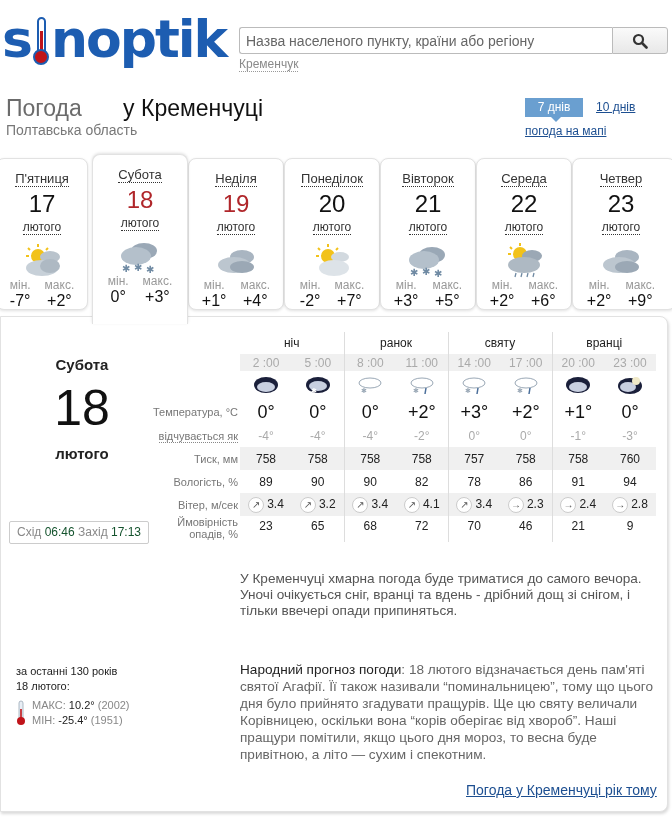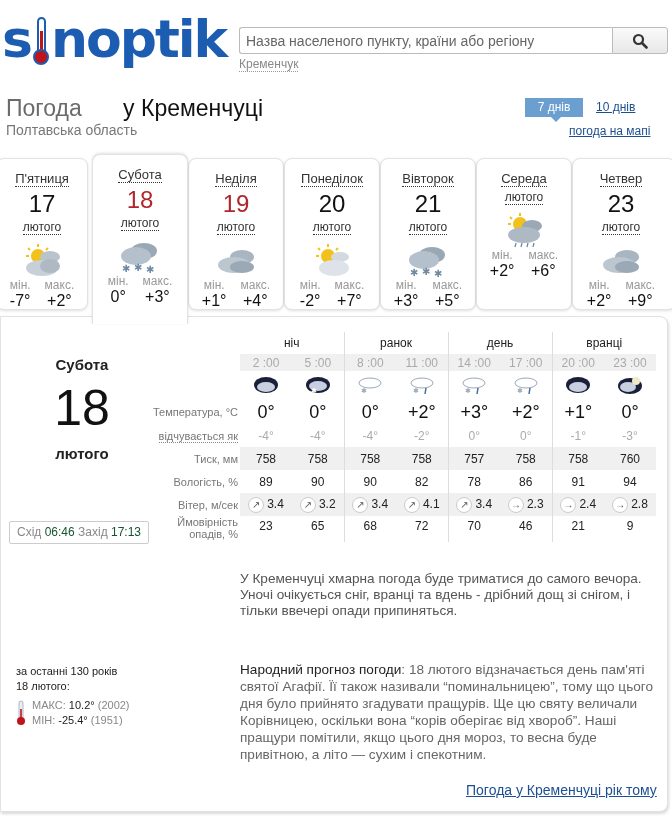--- a/index.html
+++ b/index.html
@@ -20,21 +20,21 @@
   .recent { position: absolute; left: 239px; top: 57px; font-size: 12px; color: #8a8a8a; border-bottom: 1px dotted #999; line-height: 14px; }
 
   .title { position: absolute; left: 6px; top: 94px; font-size: 23px; line-height: 28px; }
   .title .g { color: #6b6b6b; }
   .title .c { color: #111; margin-left: 35px; }
   .region { position: absolute; left: 6px; top: 122px; font-size: 14px; color: #777; }
 
   .range-7 { position: absolute; left: 525px; top: 98px; width: 58px; height: 19px; background: #6a9fd0; color: #fff; font-size: 12px; text-align: center; line-height: 19px; }
   .range-7::after { content: ""; position: absolute; left: 26px; bottom: -5px; border-left: 5px solid transparent; border-right: 5px solid transparent; border-top: 5px solid #6a9fd0; }
   .range-10 { position: absolute; left: 596px; top: 100px; font-size: 12px; color: #1d4f91; text-decoration: underline; }
-  .map-link { position: absolute; left: 525px; top: 124px; font-size: 12px; color: #1d4f91; text-decoration: underline; margin-left: 44px; }
+  .map-link { position: absolute; left: 525px; top: 124px; font-size: 12px; color: #1d4f91; text-decoration: underline; }
 
   
   .tabs { position: absolute; left: 0; top: 154px; width: 672px; height: 162px; }
   .tab { position: absolute; top: 4px; height: 152px; background: #fff; border: 1px solid #e2e2e2; border-radius: 8px; box-shadow: 0 1px 3px rgba(0,0,0,0.12); text-align: center; }
   .tab.active { top: 0; height: 170px; border-bottom: none; border-radius: 8px 8px 0 0; box-shadow: 0 -1px 3px rgba(0,0,0,0.12); z-index: 3; }
   .tab .dn { display: inline-block; margin-top: 12px; font-size: 13px; color: #333; border-bottom: 1px dotted #333; line-height: 15px; }
   .tab .dd { font-size: 24px; line-height: 26px; margin-top: 4px; color: #111; }
   .tab .dd.weekend { color: #b0262a; }
   .tab .dm { display: inline-block; font-size: 12px; color: #333; border-bottom: 1px dotted #333; line-height: 14px; }
   .tab .ico { width: 44px; height: 36px; margin: 8px auto 0; position: relative; }
@@ -246,20 +246,21 @@
         </div>
       <div>
           <div class="lbl">макс.</div>
           <div class="val">+5°</div>
         </div>
     </div>
   </div>
 
   <div class="tab" style="left:476px;width:96px;">
     <div><span class="dn">Середа</span></div>
+    <div class="dd">22</div>
     <div><span class="dm">лютого</span></div>
     <div class="ico">
       <svg width="44" height="36" viewBox="0 0 44 36">
           <circle cx="18" cy="11" r="7" fill="#f2c21a"></circle>
           <g stroke="#f2c21a" stroke-width="2">
             <line x1="18" y1="0" x2="18" y2="3"></line>
             <line x1="8" y1="4" x2="10" y2="6"></line>
             <line x1="6" y1="11" x2="9" y2="11"></line>
           </g>
           <ellipse cx="30" cy="13" rx="10" ry="6" fill="#9ba8b5"></ellipse>
@@ -316,21 +317,21 @@
 <div class="sun">
   <span>Схід</span> <b>06:46</b> <span>Захід</span> <b>17:13</b>
 </div>
 
 <table class="hourly">
   <tbody>
       <tr class="period">
     <td class="lbl"></td>
     <td class="per" colspan="2">ніч</td>
     <td class="per sep" colspan="2">ранок</td>
-    <td class="per sep" colspan="2">день</td>
+    <td class="per sep" colspan="2">святу</td>
     <td class="per sep" colspan="2">вранці</td>
   </tr>
   <tr class="time">
     <td class="lbl"></td>
     <td class="c">2 :00</td>
     <td class="c">5 :00</td>
     <td class="c sep">8 :00</td>
     <td class="c">11 :00</td>
     <td class="c sep">14 :00</td>
     <td class="c">17 :00</td>

